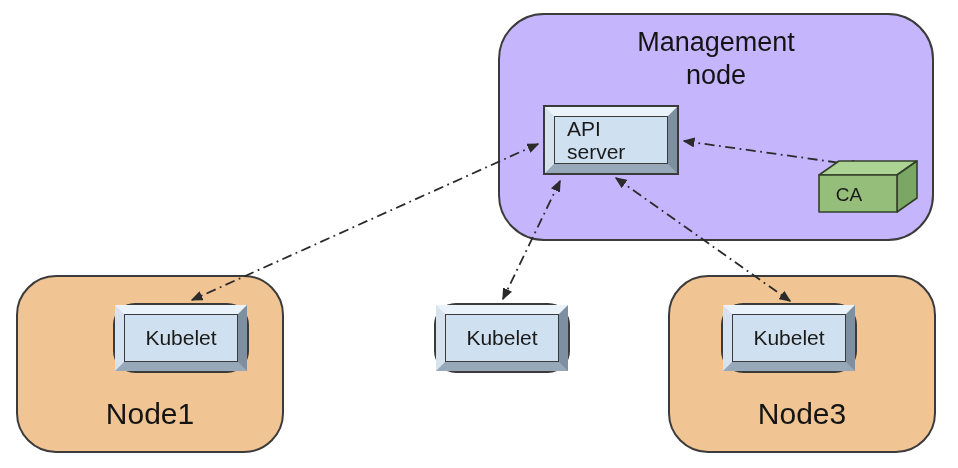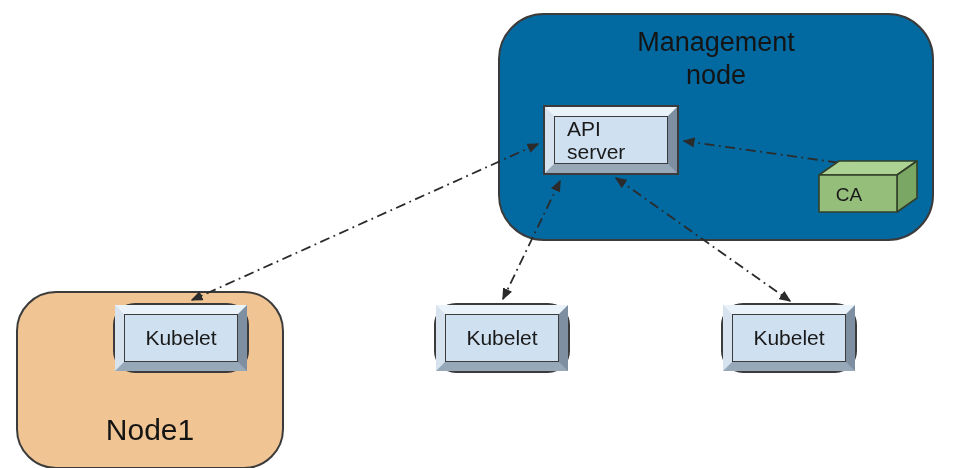--- a/index.html
+++ b/index.html
@@ -18,25 +18,25 @@
 
   
   .round-node {
     position: absolute;
     border: 2px solid #3B3B3B;
     box-sizing: border-box;
   }
   .mgmt-node {
     left: 498px; top: 13px;
     width: 436px; height: 228px;
-    background: #0369a1;
+    background: #c4b5fd;
     border-radius: 46px;
   }
   .worker-node {
-    top: 291px;
+    top: 275px;
     width: 268px; height: 178px;
     background: #F0C593;
     border-radius: 40px;
   }
   .worker-node.n1 { left: 16px; }
   .worker-node.n2 { left: 342px; }
   .worker-node.n3 { left: 668px; }
 
   .mgmt-title {
     position: absolute;
@@ -131,20 +131,23 @@
   <div class="box3d api-box">
     <div class="bevel"></div>
     <div class="face">
       <span>API server</span>
     </div>
   </div>
 
   <div class="round-node worker-node n1">
     <div class="node-name">Node1</div>
   </div>
+  <div class="round-node worker-node n3">
+    <div class="node-name">Node3</div>
+  </div>
 
   <div class="box3d kubelet-box k1">
     <div class="bevel"></div>
     <div class="face">
       <span>Kubelet</span>
     </div>
   </div>
   <div class="box3d kubelet-box k2">
     <div class="bevel"></div>
     <div class="face">

